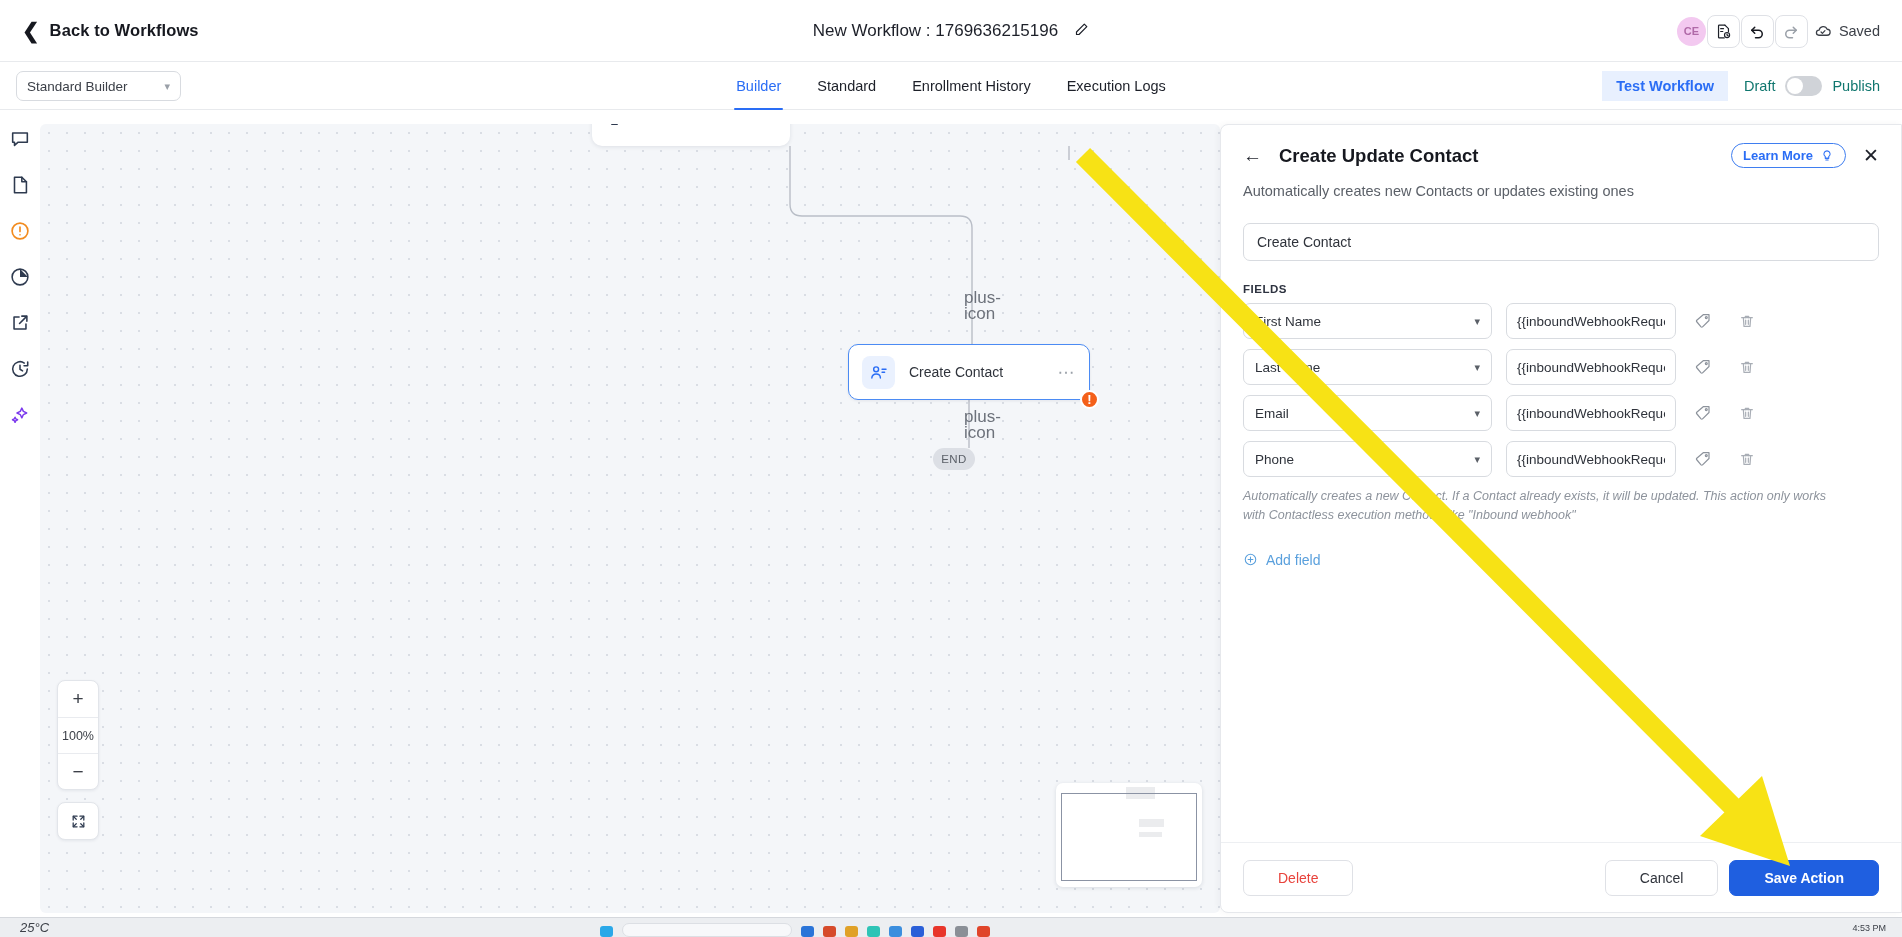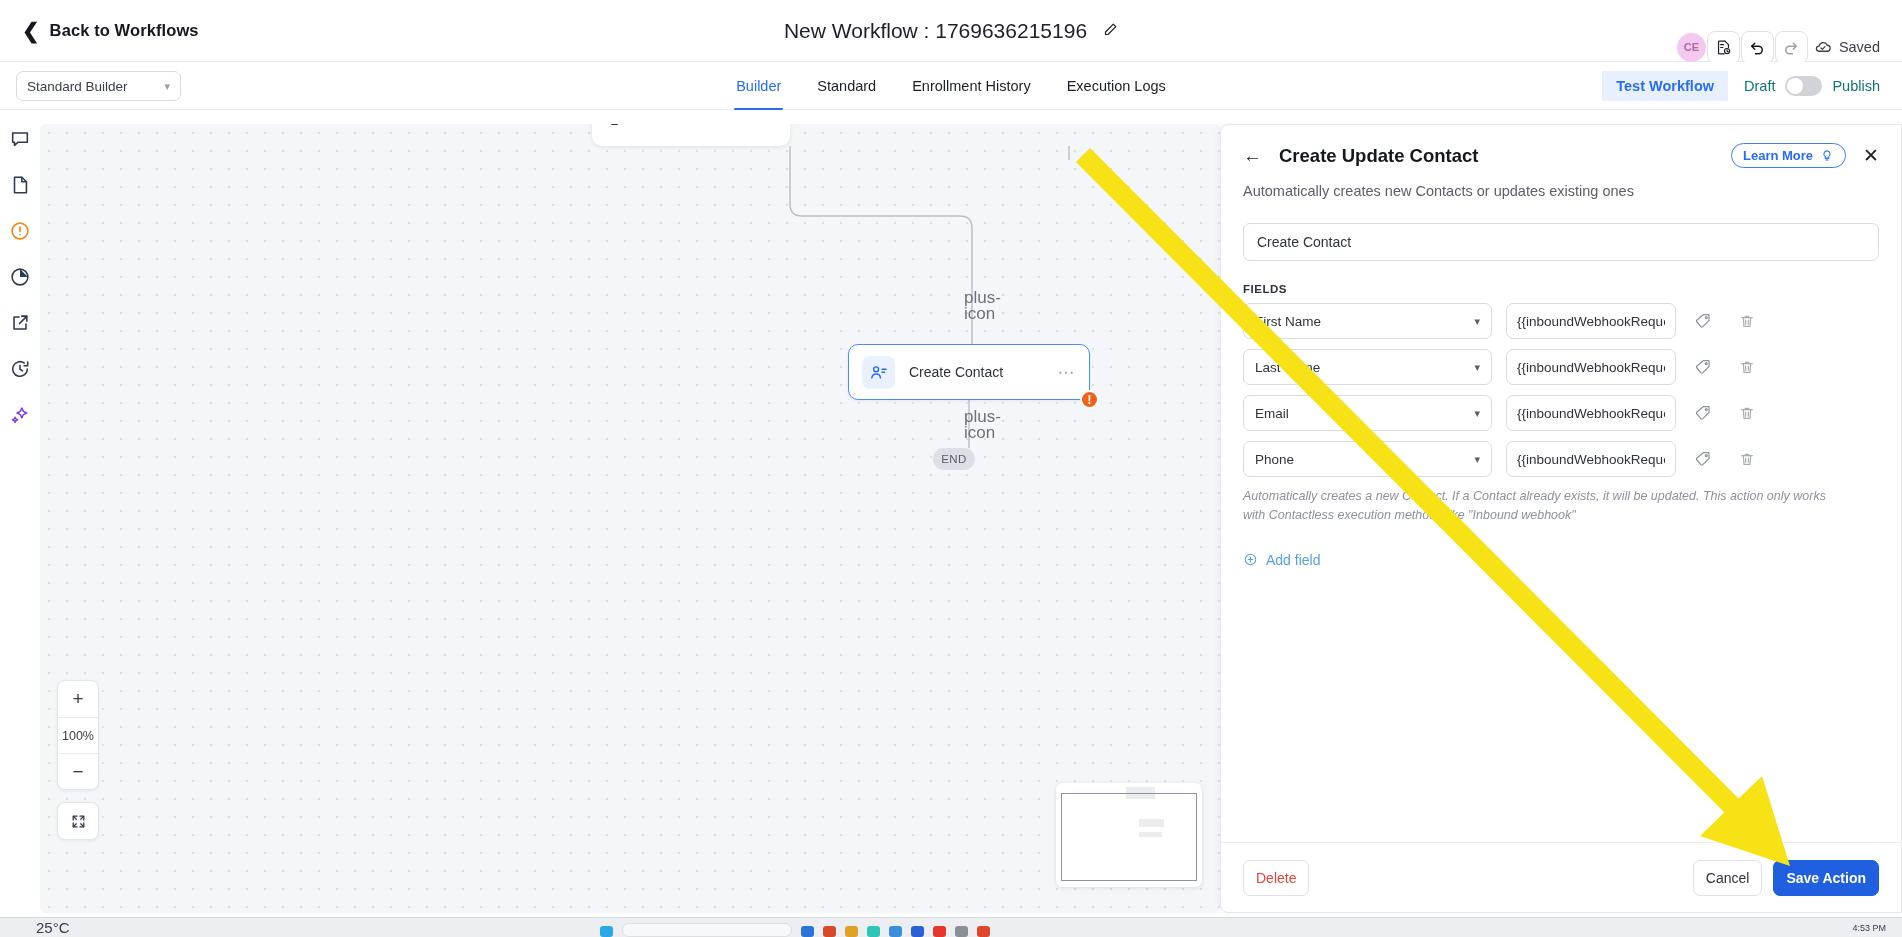--- a/index.html
+++ b/index.html
@@ -22,25 +22,25 @@
     margin-left: 22px; cursor: pointer;
   }
   .back-link .chev { font-size: 21px; line-height: 1; color: #16181f; font-weight: 700; }
   .back-link .lbl { font-size: 16.5px; font-weight: 700; color: #16181f; letter-spacing: .1px; }
 
   .title-wrap {
     position: absolute; left: 0; top: 0; width: 1902px; height: 62px;
     display: flex; align-items: center; justify-content: center; gap: 16px;
     pointer-events: none;
   }
-  .wf-title { font-size: 21px; color: #1d2029; }
+  .wf-title { font-size: 17px; color: #1d2029; }
   .pencil { pointer-events: auto; cursor: pointer; }
 
   .topbar-right {
-    position: absolute; right: 22px; top: 16px; height: 62px;
+    position: absolute; right: 22px; top: 0; height: 62px;
     display: flex; align-items: center; gap: 1px;
   }
   .avatar {
     width: 29px; height: 29px; border-radius: 50%;
     background: #f3c9f0; color: #b06aa8;
     display: flex; align-items: center; justify-content: center;
     font-size: 11px; font-weight: 600; cursor: pointer;
   }
   .icon-btn {
     width: 33px; height: 33px; border: 1px solid #dfe1e6; border-radius: 8px;
@@ -244,36 +244,36 @@
     color: #5aa0dd; font-size: 14px; cursor: pointer; width: max-content;
   }
 
   .panel-foot {
     position: absolute; left: 0; right: 0; bottom: 0; height: 70px;
     border-top: 1px solid #edeff2; display: flex; align-items: center;
     padding: 0 22px;
   }
   .btn {
     height: 36px; border-radius: 7px; font-size: 14px; cursor: pointer;
-    font-family: inherit; padding: 0 12px;
+    font-family: inherit; padding: 0 34px;
   }
   .btn-delete { background: #fff; border: 1px solid #dfe1e6; color: #e8433c; }
   .btn-cancel { background: #fff; border: 1px solid #dfe1e6; color: #2f333b; margin-left: auto; }
   .btn-save { background: #1f5fe0; border: 1px solid #1f5fe0; color: #fff; font-weight: 600; margin-left: 11px; }
 
   
   .arrow-svg { position: absolute; left: 0; top: 0; width: 1902px; height: 937px; pointer-events: none; }
 
   
   .taskbar {
     position: absolute; left: 0; bottom: 0; width: 1902px; height: 20px;
     background: #eceef1; border-top: 1px solid #d5d8dd;
     display: flex; align-items: center;
   }
-  .tb-temp { font-size: 15px; color: #3c4048; margin-left: 36px; display: flex; gap: 4px; align-items: center; }
+  .tb-temp { font-size: 13px; color: #3c4048; margin-left: 20px; display: flex; gap: 4px; align-items: center; font-style: italic; }
   .tb-center { position: absolute; left: 600px; bottom: 0; display: flex; align-items: flex-end; gap: 9px; height: 20px; }
   .tb-dot { width: 13px; height: 11px; border-radius: 3px; }
   .tb-pill { width: 170px; height: 14px; border-radius: 8px; background: #f7f8fa; border: 1px solid #dcdfe4; }
   .tb-time { position: absolute; right: 16px; font-size: 9px; color: #3c4048; }
 </style>
 </head>
 <body>
 
 <div id="app">
 

